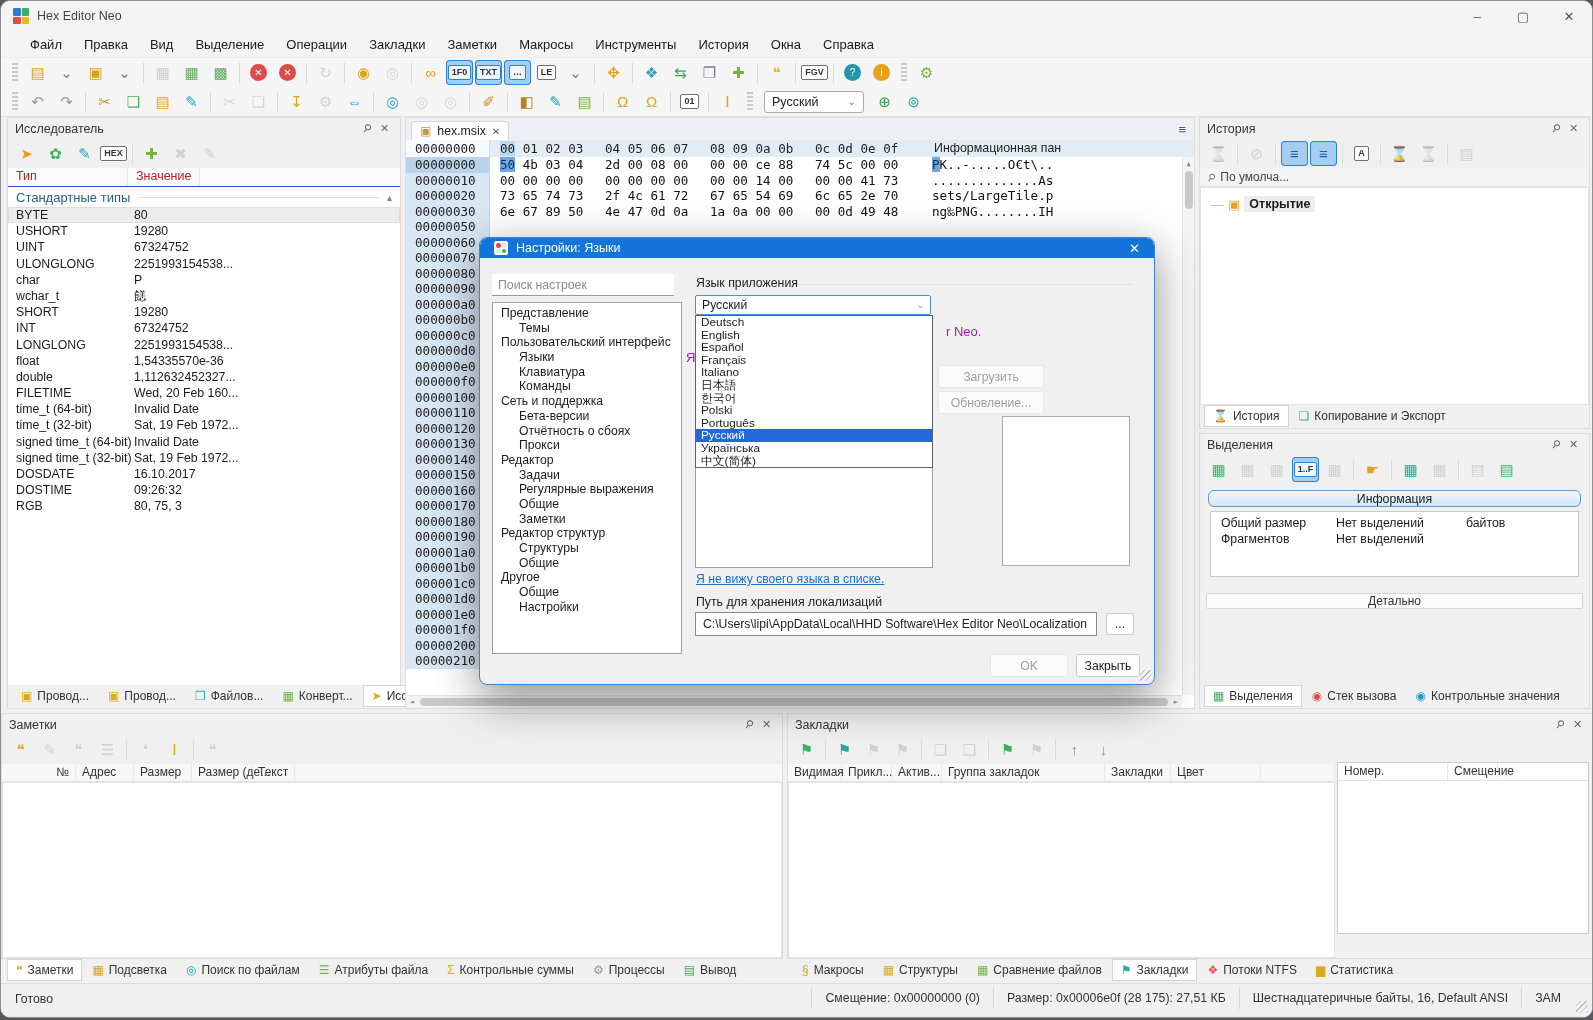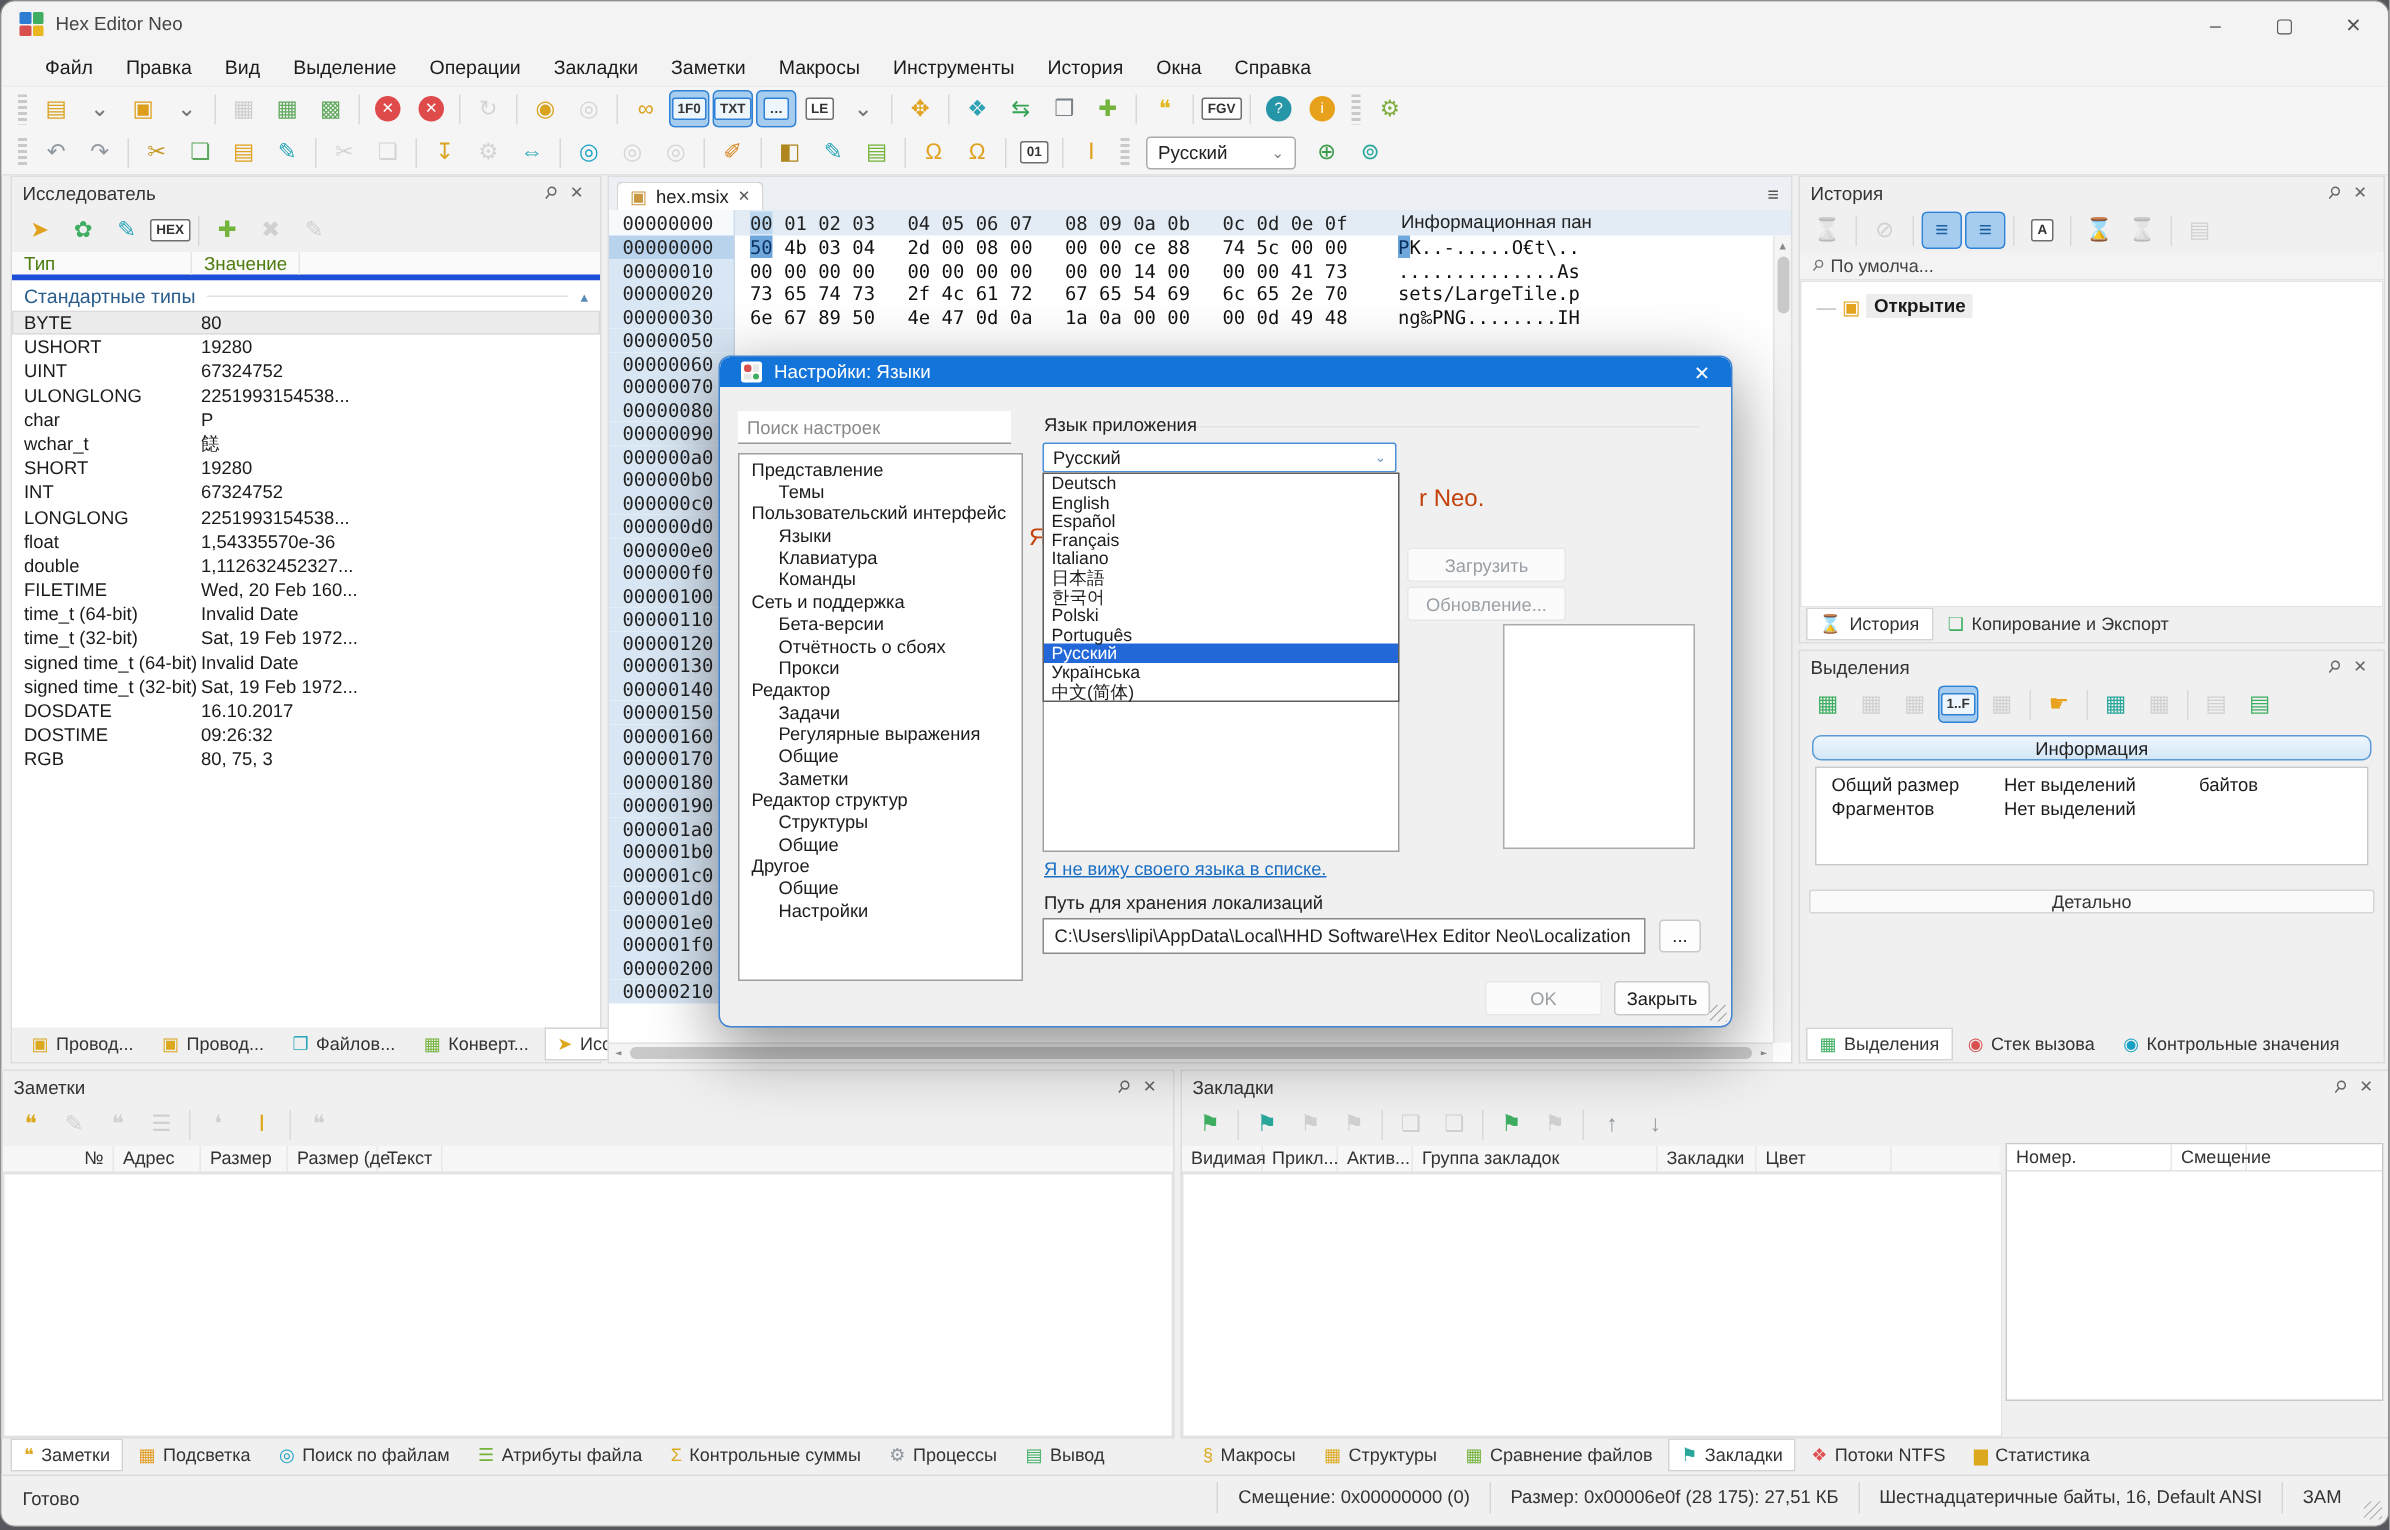--- a/index.html
+++ b/index.html
@@ -39,21 +39,21 @@
   .pbtn{width:17px;text-align:center;color:#666;font-size:11px}
   .pinrot{display:inline-block;transform:rotate(40deg)}
   .ptools{height:29px;display:flex;align-items:center;padding:0 4px;flex:none}
   .pwhite{background:#fff;border:1px solid #e4e4e4;flex:1;overflow:hidden;position:relative}
   
   .dtabs{height:23px;display:flex;align-items:flex-start;padding-left:4px;gap:1px;flex:none}
   .dtab{display:flex;align-items:center;padding:3px 8px;font-size:12px;color:#333;white-space:nowrap;border:1px solid transparent}
   .dtab .ti{color:var(--c,#c09a20);margin-right:5px;font-size:12px}
   .dtab[data-active="true"]{background:#fff;border:1px solid #d4d4d4}
   
-  .xhead{display:flex;height:19px;font-size:12.5px;color:#4d7c0f;border-bottom:4px solid #1d4ed8;background:#fafafa;flex:none}
+  .xhead{display:flex;height:19px;font-size:12.5px;color:#b91c1c;border-bottom:1px solid #1d4ed8;background:#fafafa;flex:none}
   .xhead span{padding:1px 8px;border-right:1px solid #e6e6e6}
   .xhead span:first-child{width:120px}
   .xgroup{display:flex;align-items:center;color:#2b5d8c;font-size:13px;padding:3px 8px 2px;background:#fff}
   .xgroup .ln{flex:1;height:1px;background:#e1e1e1;margin:0 8px}
   .xgroup .cl{color:#5b8ab5;font-size:10px}
   .xrows{background:#fff;flex:1;overflow:hidden}
   .xrow{display:flex;height:16.2px;line-height:16.2px;font-size:12.3px;padding-left:8px}
   .xrow[data-selected="true"]{background:#ececec;outline:1px solid #dcdcdc;outline-offset:-1px}
   .xrow .xt{width:118px;flex:none;white-space:nowrap}
   .xrow .xv{white-space:nowrap}
@@ -135,21 +135,21 @@
   .dtree{position:absolute;left:12px;top:64px;width:190px;height:352px;background:#fff;border:1px solid #9f9f9f;padding-top:3px;overflow:hidden}
   .titem{height:14.7px;line-height:14.7px;font-size:12.2px;padding-left:8px;white-space:nowrap}
   .titem[data-level="1"]{padding-left:26px}
   .dlabel{position:absolute;font-size:12.3px;color:#222;white-space:nowrap}
   .dcombo{position:absolute;left:215px;top:57px;width:236px;height:20px;background:#fff;border:1px solid #4a90d9;border-radius:2px;display:flex;align-items:center;justify-content:space-between;padding:0 6px;font-size:12.2px}
   .dcombo .cv{color:#6f95c0;font-size:9px}
   .dlistbg{position:absolute;left:215px;top:77px;width:238px;height:253px;background:#fff;border:1px solid #9f9f9f}
   .ddrop{position:absolute;left:215px;top:77px;width:238px;background:#fff;border:1px solid #5f5f5f;z-index:5}
   .litem{height:12.6px;line-height:12.6px;font-size:11.8px;padding-left:5px;white-space:nowrap}
   .litem[data-selected="true"]{background:#2268d8;color:#fff}
-  .dfrag{position:absolute;font-size:16px;color:#c2410c}
+  .dfrag{position:absolute;font-size:13px;color:#a21caf}
   .dbtn{position:absolute;height:23px;border-radius:3px;display:flex;align-items:center;justify-content:center;font-size:12.2px}
   .dbtn[data-disabled="true"]{background:#fbfbfb;border:1px solid #e7e7e7;color:#9aa0a6}
   .dbtn.live{background:#fdfdfd;border:1px solid #c9c9c9;color:#1b1b1b}
   .dbox{position:absolute;left:522px;top:178px;width:128px;height:150px;background:#fff;border:1px solid #ababab}
   .dlink{position:absolute;left:216px;top:334px;font-size:12.2px;color:#1a6fc4;text-decoration:underline}
   .dpath{position:absolute;left:215px;top:374px;width:402px;height:24px;background:#fff;border:1px solid #8a8a8a;font-size:12.2px;padding:0 7px;font-family:"Liberation Sans",sans-serif;color:#222}
   .dgrip{position:absolute;right:3px;bottom:3px;width:11px;height:11px;background:repeating-linear-gradient(135deg,transparent 0 3px,#b5b5b5 3px 4px)}
   .groupline{position:absolute;left:215px;top:46px;width:438px;height:1px;background:#e3e3e3}
 </style>
 </head>

